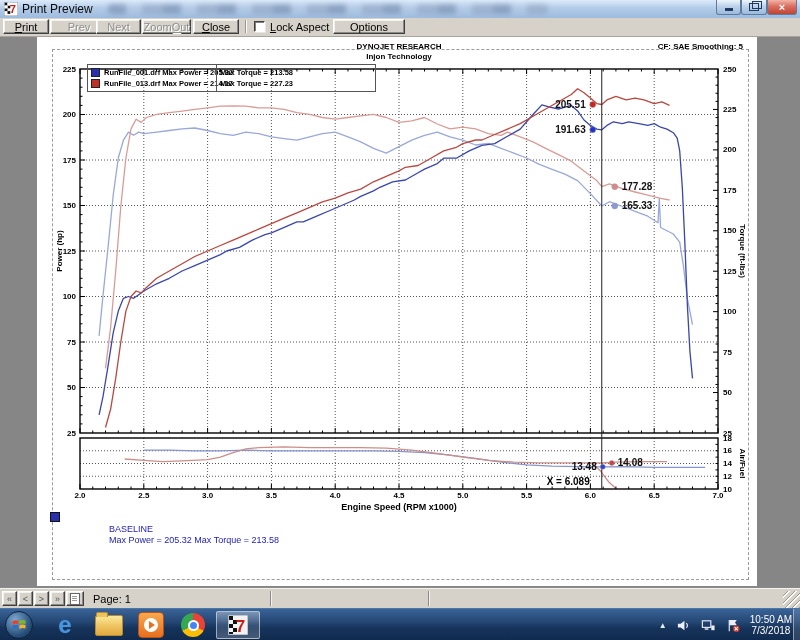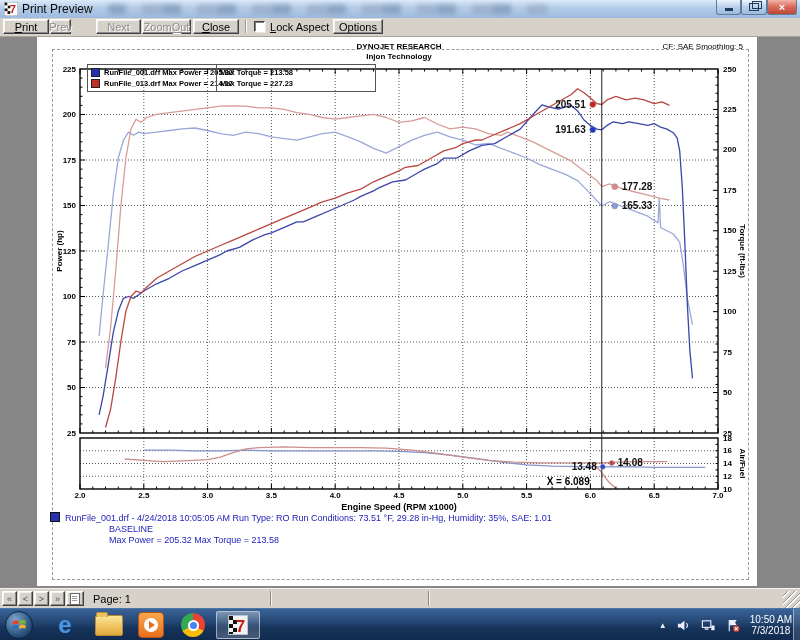--- a/index.html
+++ b/index.html
@@ -22,34 +22,34 @@
   #btn-min .bar{width:8px;height:3px;background:#1d3c60;margin-top:5px;}
   #btn-max .box{width:8px;height:6px;border:1px solid #1d3c60;background:transparent;position:relative;}
   #btn-max .box:before{content:"";position:absolute;left:2px;top:-3px;width:8px;height:6px;border:1px solid #1d3c60;}
   #toolbar{position:absolute;left:0;top:18px;width:800px;height:18px;background:#d6d2ca;
     border-bottom:1px solid #a8a49c;}
   .btn3d{position:absolute;top:1px;height:15px;box-sizing:border-box;background:#d6d2ca;
     border:1px solid #404040;border-top-color:#fff;border-left-color:#fff;
     box-shadow:inset -1px -1px 0 #8a8a8a,inset 1px 1px 0 #f4f2ee;
     font-size:11px;color:#000;display:flex;align-items:center;justify-content:center;padding:0 2px;}
   .btn3d.dis{color:#8f8f8f;text-shadow:1px 1px 0 #fff;}
-  #tb-print{left:3px;width:46px;} #tb-prev{left:50px;width:21px;} #tb-next{left:96px;width:45px;}
-  #tb-zoomout{left:142px;width:49px;} #tb-close{left:193px;width:46px;} #tb-options{left:333px;width:50px;}
+  #tb-print{left:3px;width:46px;} #tb-prev{left:50px;width:58px;} #tb-next{left:96px;width:45px;}
+  #tb-zoomout{left:142px;width:49px;} #tb-close{left:193px;width:46px;} #tb-options{left:333px;width:72px;}
   #tb-sep{position:absolute;left:245px;top:2px;width:1px;height:13px;background:#9a968e;border-right:1px solid #fff;}
   #lock-box{position:absolute;left:254px;top:3px;width:11px;height:11px;background:#fff;box-sizing:border-box;
     border:1px solid #404040;border-bottom-color:#fff;border-right-color:#fff;
     box-shadow:1px 1px 0 #e8e6e2, inset 1px 1px 0 #808080;}
   #lock-label{position:absolute;left:270px;top:3px;font-size:11px;color:#000;}
   
   #preview{position:absolute;left:0;top:37px;width:800px;height:551px;background:#868686;}
   #paper{position:absolute;left:37px;top:0;width:720px;height:549px;background:#fff;}
   #margin-rect{position:absolute;left:15px;top:12px;width:695px;height:529px;border:1px dashed #9a9a9a;}
   #hdr-title{position:absolute;left:0;top:5px;width:724px;text-align:center;font-size:8px;font-weight:bold;color:#000;}
   #hdr-sub{position:absolute;left:0;top:15px;width:724px;text-align:center;font-size:8px;font-weight:bold;color:#000;}
-  #hdr-corner{position:absolute;right:14px;top:5px;font-size:8px;font-weight:normal;color:#000;}
+  #hdr-corner{position:absolute;right:14px;top:5px;font-size:8px;font-weight:bold;color:#000;}
   #dyno-svg{position:absolute;left:0;top:0;}
   #dyno-svg text{font-family:"Liberation Sans",sans-serif;}
   
   #legend{position:absolute;left:50px;top:27px;width:287px;height:26px;border:1px solid #555;
     font-size:7.5px;font-weight:bold;color:#000;}
   #legend .lrow{position:absolute;left:0;width:100%;height:12px;display:flex;align-items:center;}
   #legend .lrow.r2{top:12px;} #legend .lrow.r1{top:1px;}
   .swatch{width:7px;height:7px;margin:0 4px 0 3px;border:1px solid #222;flex:none;}
   .ltq{position:absolute;left:132px;}
   #legend .div{position:absolute;left:128px;top:0;width:1px;height:100%;background:#555;}
@@ -492,21 +492,21 @@
         <div class="lrow r2">
           <span class="swatch" style="background: rgb(192, 48, 40);"></span>
           <span>RunFile_013.drf</span>&nbsp;
           <span>Max Power = 214.17</span>
           <span class="ltq">Max Torque = 227.23</span>
         </div>
         <div class="div"></div>
       </div>
 
       <div class="runinfo" id="run1" style="color: rgb(34, 34, 187);">
-        <div><span class="sq" style="background: rgb(40, 48, 176);"></span><span>RunFile_001.drf - 4/24/2018 10:05:05 AM  Run Type: RO  Run Conditions: 73.51 °F, 29.28 in-Hg,  Humidity:  35%, SAE: 1.01</span></div>
+        <div><span class="sq" style="background: rgb(40, 48, 176);"></span></div>
         <div class="ind">BASELINE</div>
         <div class="ind">Max Power = 205.32  Max Torque = 213.58</div>
       </div>
     </div>
   </div>
 
   <div id="footer">
     <div class="btn3d navbtn" id="nav-first">«</div>
     <div class="btn3d navbtn" id="nav-prev">&lt;</div>
     <div class="btn3d navbtn" id="nav-next">&gt;</div>

